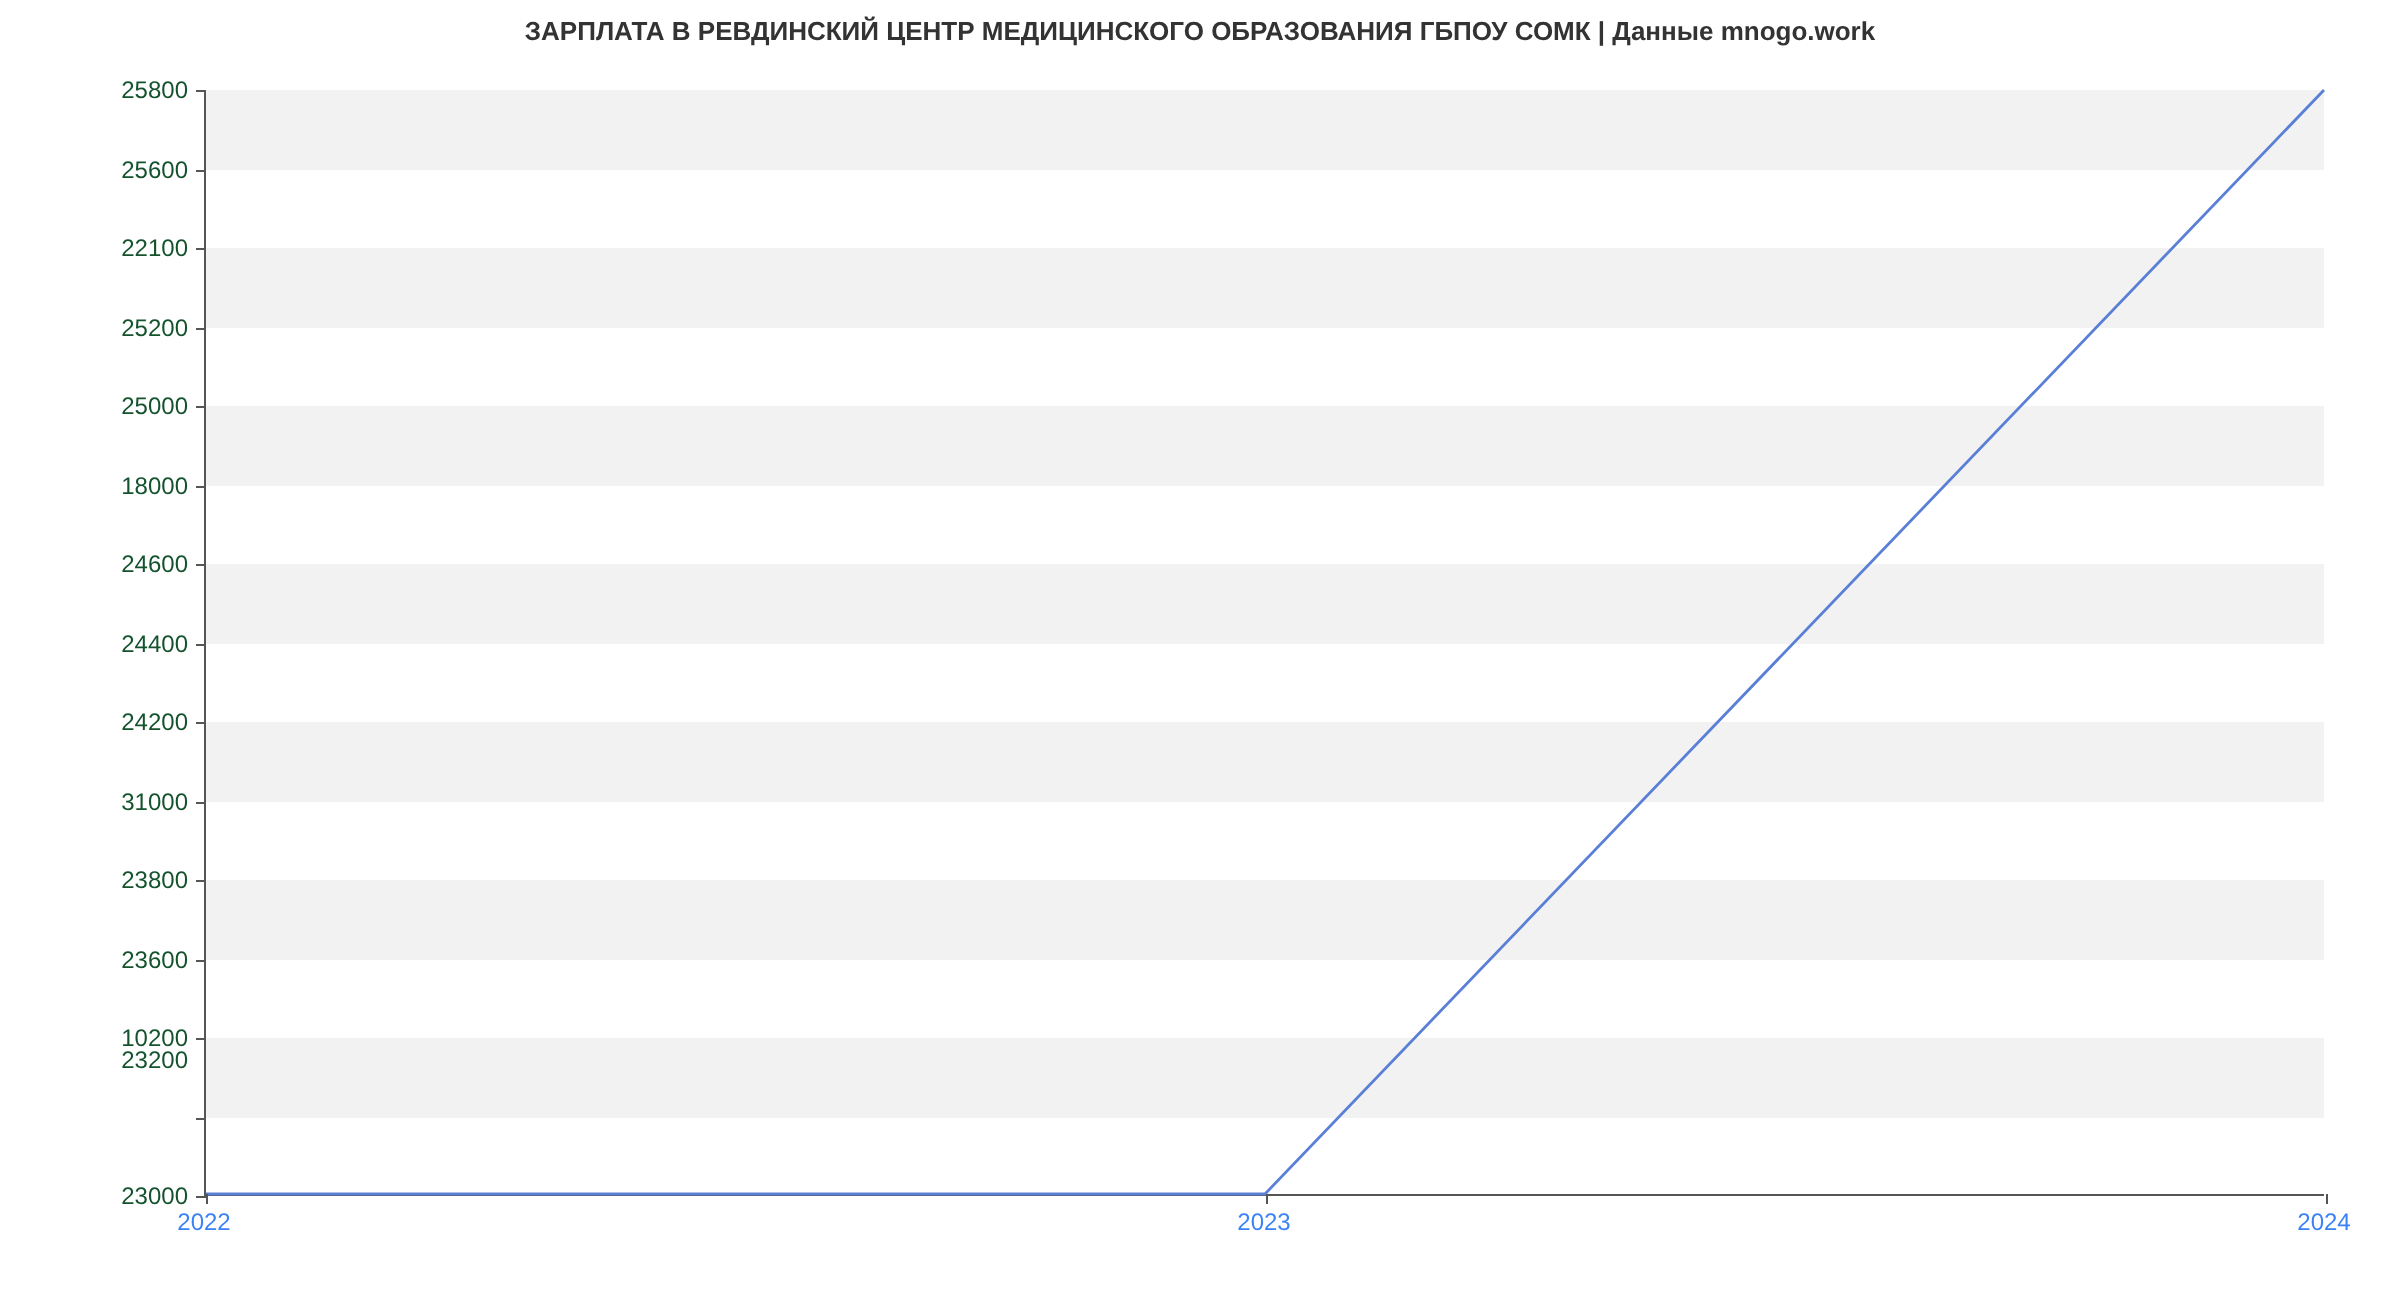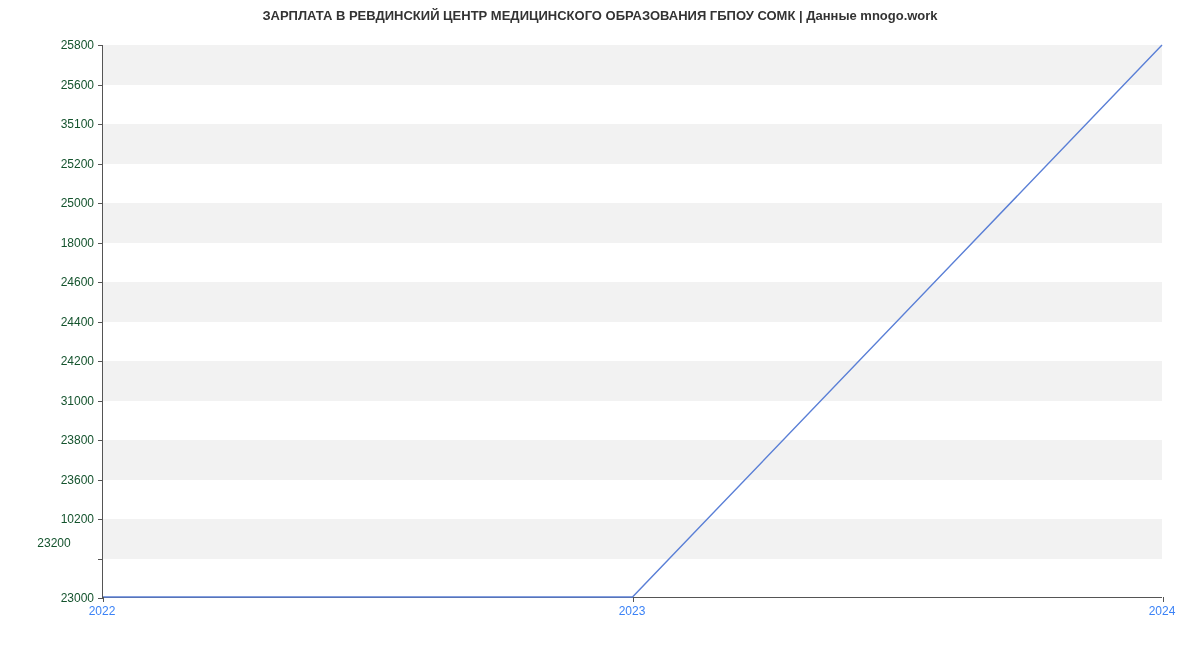--- a/index.html
+++ b/index.html
@@ -113,30 +113,30 @@
       <div class="ytick-mark" style="top: 158px;"></div>
       <div class="ytick-mark" style="top: 118.5px;"></div>
       <div class="ytick-mark" style="top: 79px;"></div>
       <div class="ytick-mark" style="top: 39.5px;"></div>
       <div class="ytick-mark" style="top: 0px;"></div>
       <div class="xtick-mark" style="left: 0px;"></div>
       <div class="xtick-mark" style="left: 530px;"></div>
       <div class="xtick-mark" style="left: 1060px;"></div>
     </div>
 <div class="ytick" style="top: 598px;">23000</div>
-    <div class="ytick" style="top: 543px; text-align: center;">23200</div>
+    <div class="ytick" style="top: 530px;">23200</div>
     <div class="ytick" style="top: 519px;">10200</div>
     <div class="ytick" style="top: 479.5px;">23600</div>
     <div class="ytick" style="top: 440px;">23800</div>
     <div class="ytick" style="top: 400.5px;">31000</div>
     <div class="ytick" style="top: 361px;">24200</div>
     <div class="ytick" style="top: 321.5px;">24400</div>
     <div class="ytick" style="top: 282px;">24600</div>
     <div class="ytick" style="top: 242.5px;">18000</div>
     <div class="ytick" style="top: 203px;">25000</div>
     <div class="ytick" style="top: 163.5px;">25200</div>
-    <div class="ytick" style="top: 124px;">35100</div>
+    <div class="ytick" style="top: 124px;">22100</div>
     <div class="ytick" style="top: 84.5px;">25600</div>
     <div class="ytick" style="top: 45px;">25800</div>
     <div class="xtick" style="left: 102px;">2022</div>
     <div class="xtick" style="left: 632px;">2023</div>
     <div class="xtick" style="left: 1162px;">2024</div>
   </div>
 
 </body></html>

